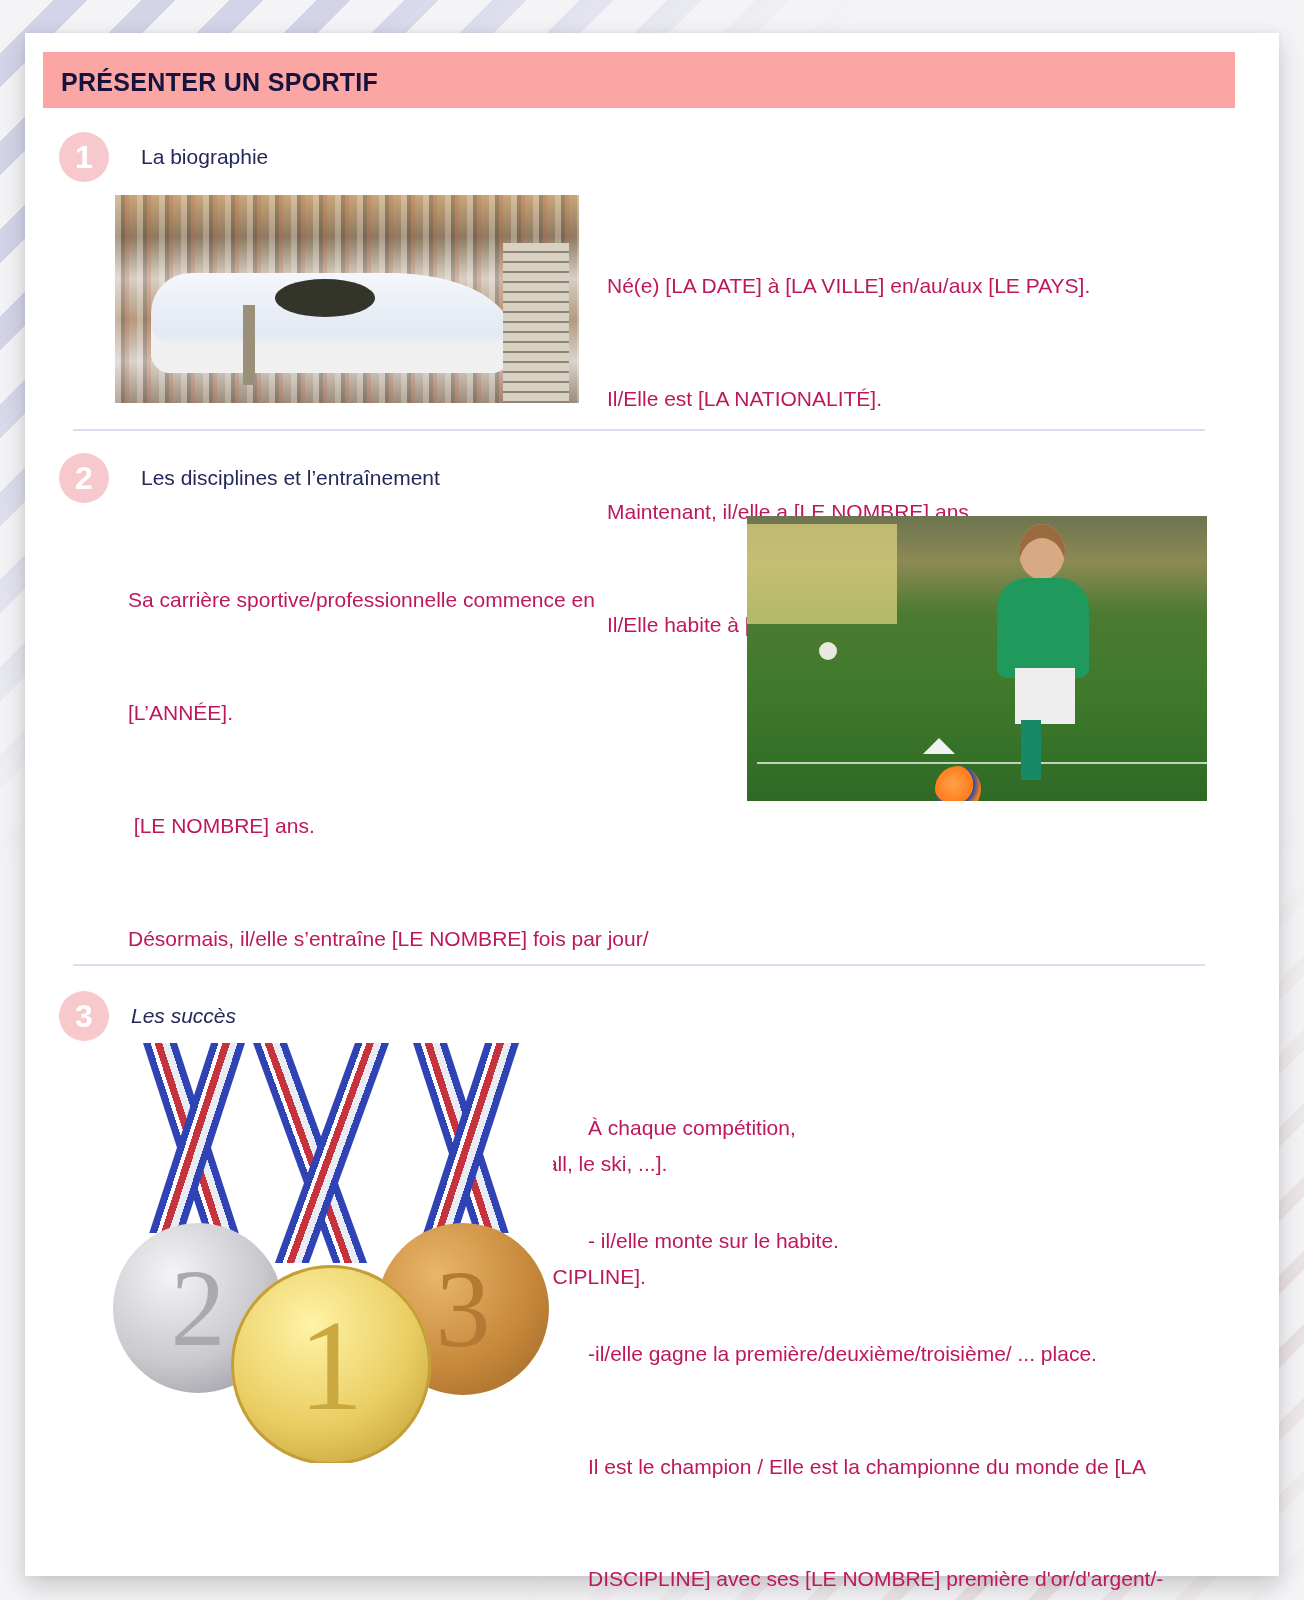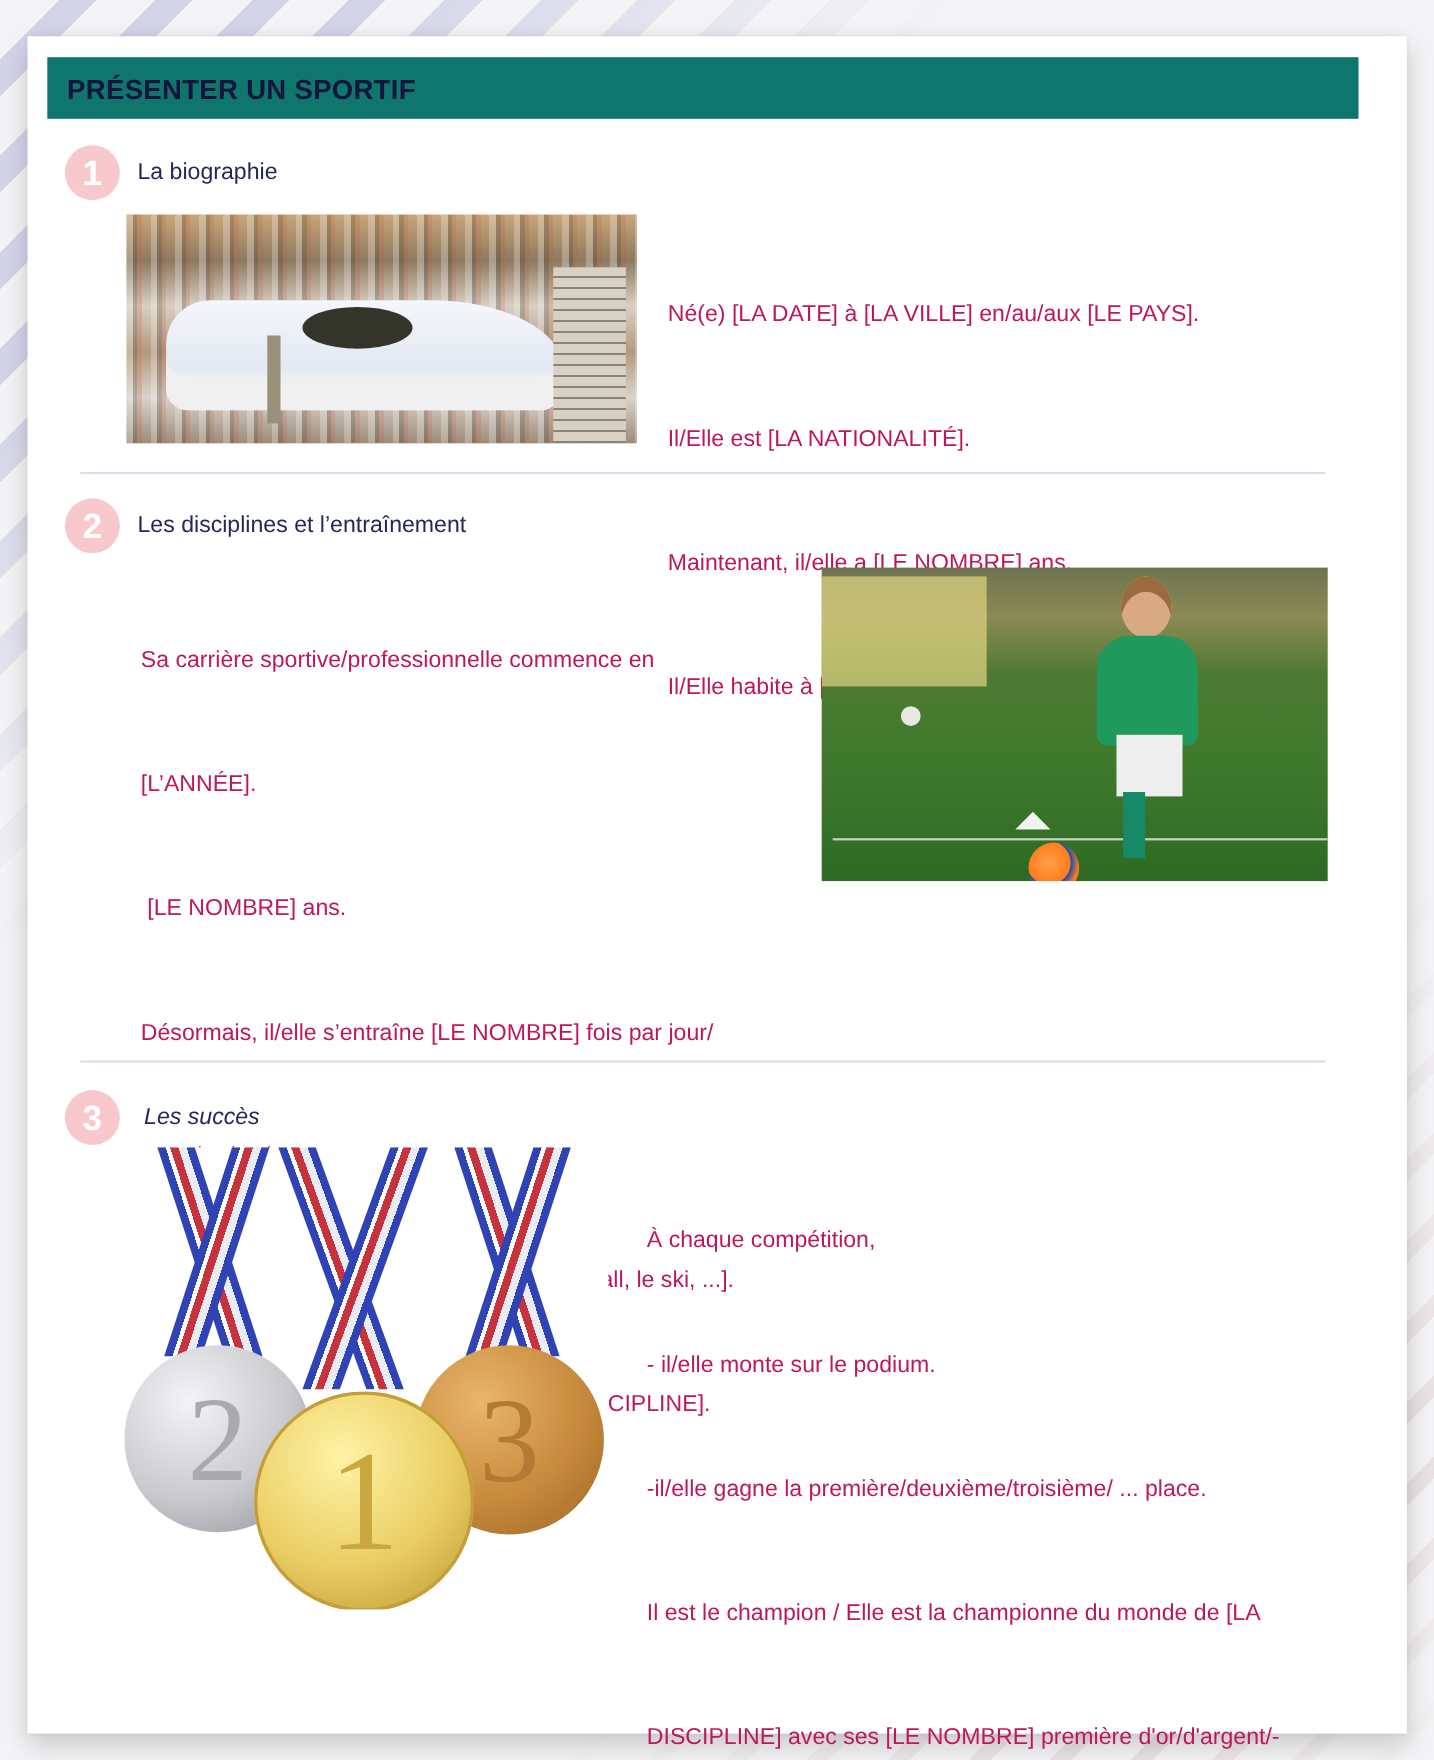--- a/index.html
+++ b/index.html
@@ -24,36 +24,36 @@
             mask-image: linear-gradient(315deg, transparent 0%, #000 10%, transparent 28%);
     opacity: 0.7;
   }
   .card {
     position: absolute; left: 25px; top: 33px; width: 1254px; height: 1543px;
     background: #ffffff;
     box-shadow: 0 10px 24px rgba(0,0,0,0.18), 0 0 6px rgba(0,0,0,0.06);
   }
   .title-bar {
     position: absolute; left: 18px; top: 19px; width: 1192px; height: 56px;
-    background: #0f766e;
+    background: #fca5a5;
   }
   .title-text {
     position: absolute; left: 18px; top: 16px;
     font-size: 25px; font-weight: bold; letter-spacing: 0.3px;
     color: #14143d;
   }
   .section-head { position: absolute; display: flex; align-items: center; }
   .badge {
     width: 50px; height: 50px; border-radius: 50%;
     background: #f7c9cc; color: #ffffff;
     font-size: 32px; font-weight: bold;
     display: flex; align-items: center; justify-content: center;
   }
   .section-title {
-    font-size: 21px; color: #25285a; margin-left: 16px;
+    font-size: 21px; color: #25285a; margin-left: 32px;
   }
   .divider {
     position: absolute; height: 2px; background: #dcdcec;
   }
   .text-block {
     position: absolute;
     font-size: 21px; line-height: 37.6px; color: #be185d;
     white-space: pre;
   }
   .photo {
@@ -218,21 +218,21 @@
     <div class="ribbon" style="left:372px; top:0; transform: skewX(-18deg); transform-origin: top;"></div>
     <div class="ribbon" style="left:140px; top:0; height:220px; transform: skewX(20deg); transform-origin: top;"></div>
     <div class="ribbon" style="left:242px; top:0; height:220px; transform: skewX(-20deg); transform-origin: top;"></div>
     <div class="medal silver" style="left:0; top:180px; width:170px; height:170px; font-size:110px;">2</div>
     <div class="medal bronze" style="left:264px; top:180px; width:172px; height:172px; font-size:110px;">3</div>
     <div class="medal gold" style="left:118px; top:222px; width:200px; height:200px; font-size:130px;">1</div>
   </div>
 
   <div class="text-block" style="left:563px; top:1001px;">
     <div>À chaque compétition,</div>
-    <div>- il/elle monte sur le podium.</div>
+    <div>- il/elle monte sur le habite.</div>
     <div>-il/elle gagne la première/deuxième/troisième/ ... place.</div>
     <div>Il est le champion / Elle est la championne du monde de [LA</div>
     <div>DISCIPLINE] avec ses [LE NOMBRE] première d'or/d'argent/-</div>
     
     
     
     
     
     
     

